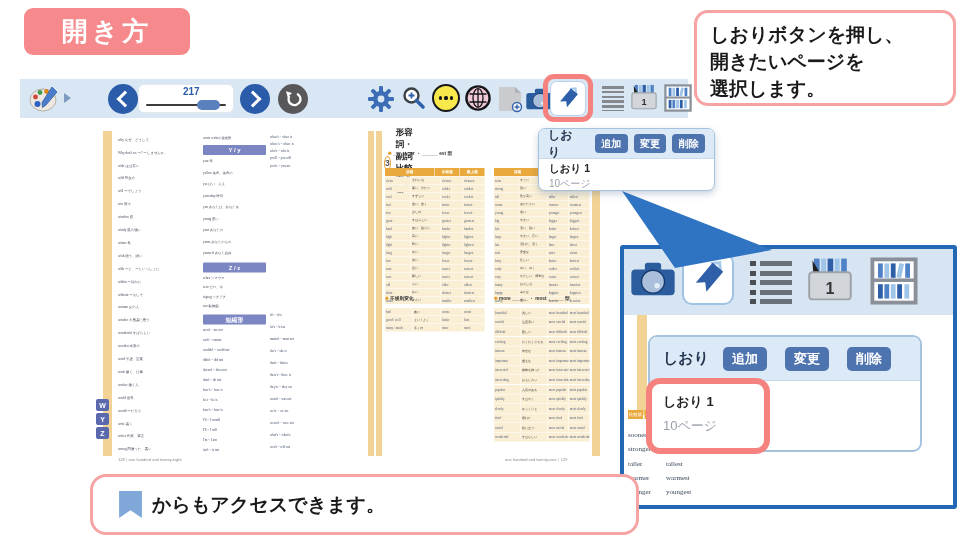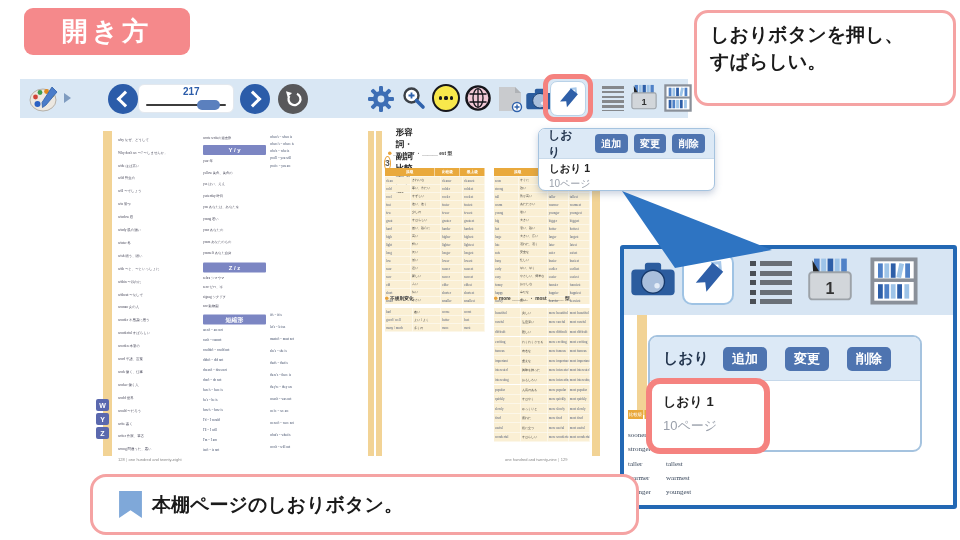--- a/index.html
+++ b/index.html
@@ -130,21 +130,22 @@
 </head>
 <body>
 
 <div class="canvas">
 
   <div class="abs badge">開き方</div>
 
   <div class="abs bubble">
 
   <div class="bubble-line">しおりボタンを押し、</div>
-      <div class="bubble-line">すばらしい。</div>
+      <div class="bubble-line">開きたいページを</div>
+      <div class="bubble-line">選択します。</div>
     </div>
 
   <div class="abs toolbar">
 
     <div class="abs ticon" style="left:8px;top:5px;">
       <svg width="34" height="28" viewBox="0 0 34 28">
         <ellipse cx="15" cy="16" rx="13" ry="11" fill="#ECE8E1" stroke="#B5B0A8" stroke-width="1"></ellipse>
         <circle cx="7.5" cy="13" r="2.4" fill="#D04438"></circle>
           <circle cx="12" cy="8.5" r="2.4" fill="#3E9C4F"></circle>
         <circle cx="18.5" cy="7.5" r="2.4" fill="#E08A1E"></circle>
@@ -880,16 +881,16 @@
     <div class="zp-card">
       <div class="zp-cardname">しおり 1</div>
       <div class="zp-cardpage">10ページ</div>
     </div>
   </div>
 
   <div class="abs callout">
     <svg width="23" height="27" viewBox="0 0 22 26">
       <path d="M0 0 H22 V26 L11 18.5 L0 26 Z" fill="#7FA8D9"></path>
     </svg>
-    <span class="txt">本棚ページのしおりボタン。</span>
+    <span class="txt">からもアクセスできます。</span>
   </div>
 
 </div>
 
 </body></html>

